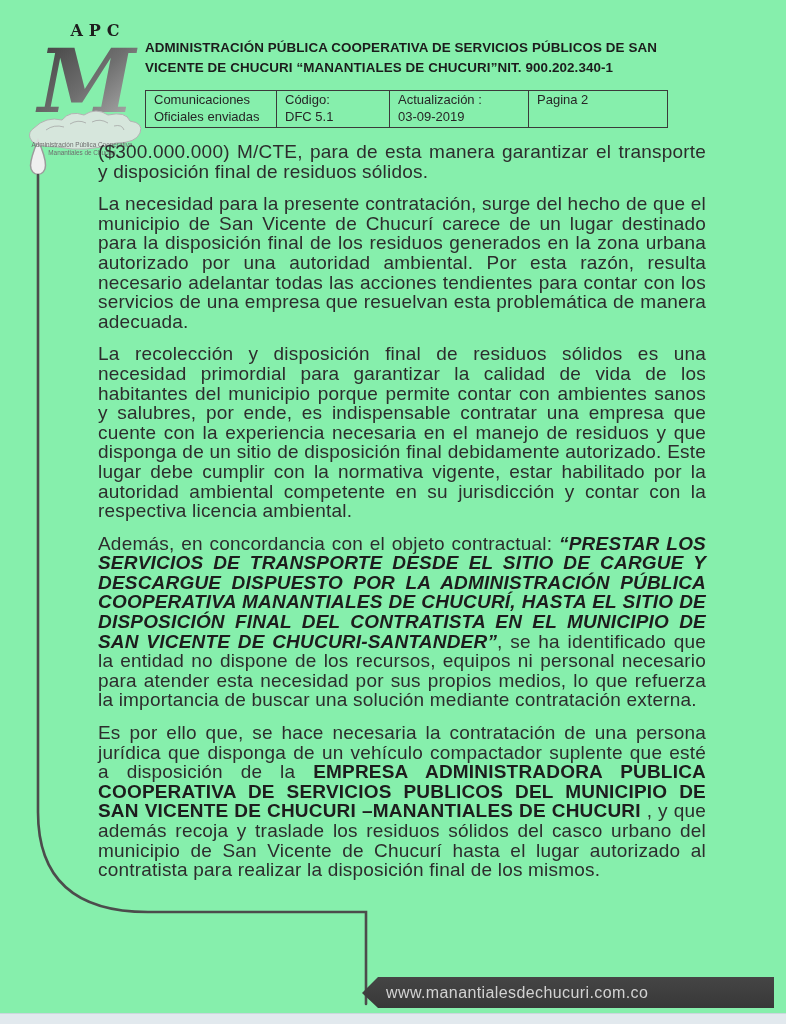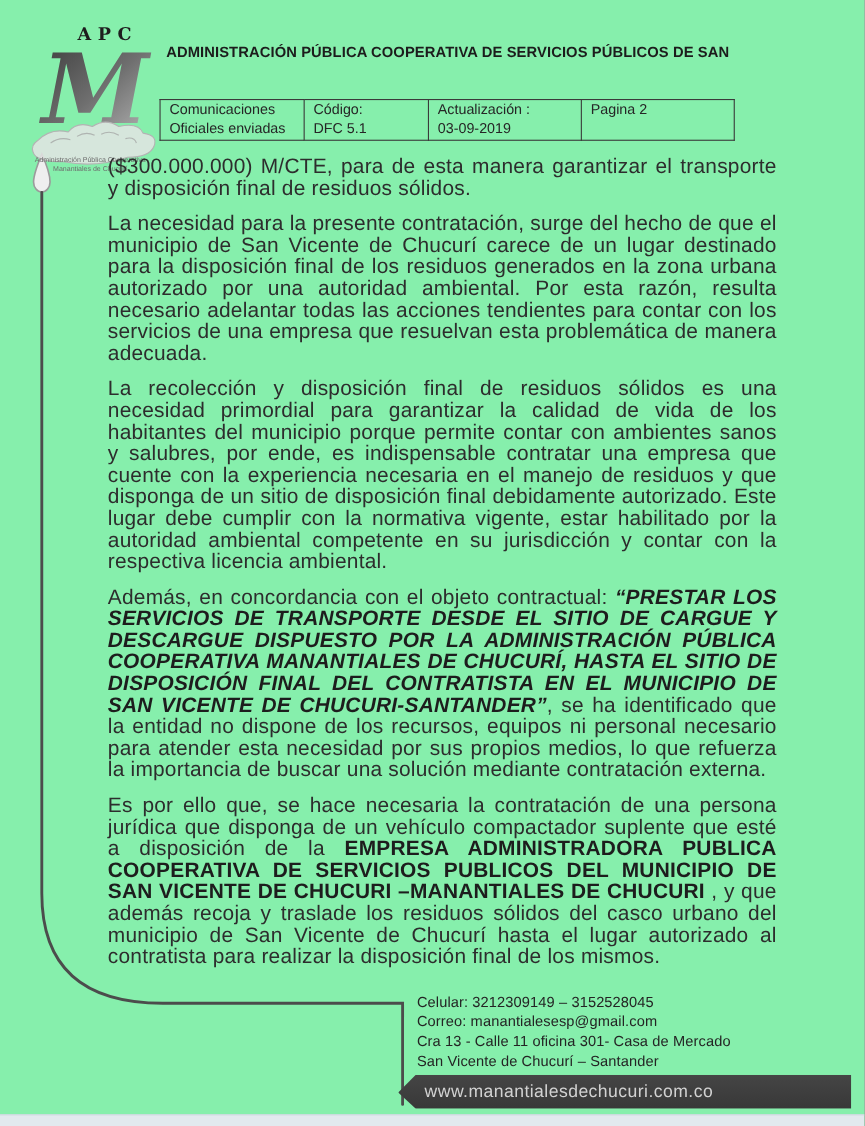--- a/index.html
+++ b/index.html
@@ -9,21 +9,21 @@
     background:#86efac;
     font-family:"Liberation Sans",sans-serif;
     color:#2b2b2b;
     overflow:hidden;
     margin:0 auto;
   }
   
   .logo-svg{position:absolute;left:20px;top:16px;width:130px;height:150px;}
   .doc-title{
     position:absolute;left:145px;top:38px;width:518px;
-    text-align:right;font-weight:bold;font-size:13.4px;line-height:20px;
+    text-align:left;font-weight:bold;font-size:13.4px;line-height:20px;
     color:#1c1c1c;letter-spacing:.1px;
   }
   .info-table{
     position:absolute;left:145px;top:90px;
     border-collapse:collapse;font-size:13px;color:#262626;
   }
   .info-table td{
     border:1.8px solid #3a3a3a;
     padding:1px 8px 2px 8px;
     vertical-align:top;line-height:16.5px;
@@ -83,20 +83,21 @@
     <text x="78" y="20" text-anchor="middle" font-family="DejaVu Serif, serif" font-weight="bold" font-size="16" letter-spacing="6" fill="#1e1e1e">APC</text>
     <text x="18" y="96" font-family="DejaVu Serif, serif" font-style="italic" font-weight="bold" font-size="88" fill="url(#mgrad)">M</text>
     <path d="M14 112 q12 -12 28 -8 q8 -10 22 -5 q12 -8 24 0 q18 -4 22 6 q14 2 10 12 q-4 10 -24 10 q-30 10 -58 4 q-26 0 -28 -9 q-2 -6 4 -10 Z" fill="#e4e4e4" fill-opacity="0.85" stroke="#b3b3b3" stroke-width="1"></path>
     <path d="M26 114 q8 -6 18 -3 M50 108 q8 -5 16 -1 M72 106 q8 -4 16 1 M94 110 q8 -2 10 4" fill="none" stroke="#9e9e9e" stroke-width="1" stroke-opacity="0.7"></path>
     <text x="62" y="131" text-anchor="middle" font-size="6.4" fill="#6d6d6d" font-family="Liberation Sans, sans-serif">Administración Pública Cooperativa</text>
     <text x="62" y="139" text-anchor="middle" font-size="6.4" fill="#6d6d6d" font-family="Liberation Sans, sans-serif">Manantiales de Chucurí</text>
   </svg>
 
   <div class="doc-title">
     <div>ADMINISTRACIÓN PÚBLICA COOPERATIVA DE SERVICIOS PÚBLICOS DE SAN</div>
+    <div>VICENTE DE CHUCURI  “MANANTIALES DE CHUCURI”NIT. 900.202.340-1</div>
   </div>
 
   <table class="info-table">
     <tbody>
         <tr>
       <td class="c1">
         <div>Comunicaciones</div>
         <div>Oficiales enviadas</div>
       </td>
       <td class="c2">
@@ -115,26 +116,20 @@
     </table>
 
   <div class="doc-body" id="body-paragraphs">
       <p><span class="seg-regular">($300.000.000) M/CTE, para de esta manera garantizar el transporte y disposición final de residuos sólidos.</span></p>
       <p><span class="seg-regular">La necesidad para la presente contratación, surge del hecho de que el municipio de San Vicente de Chucurí carece de un lugar destinado para la disposición final de los residuos generados en la zona urbana autorizado por una autoridad ambiental. Por esta razón, resulta necesario adelantar todas las acciones tendientes para contar con los servicios de una empresa que resuelvan esta problemática de manera adecuada.</span></p>
       <p><span class="seg-regular">La recolección y disposición final de residuos sólidos es una necesidad primordial para garantizar la calidad de vida de los habitantes del municipio porque permite contar con ambientes sanos y salubres, por ende, es indispensable contratar una empresa que cuente con la experiencia necesaria en el manejo de residuos y que disponga de un sitio de disposición final debidamente autorizado. Este lugar debe cumplir con la normativa vigente, estar habilitado por la autoridad ambiental competente en su jurisdicción y contar con la respectiva licencia ambiental.</span></p>
       <p><span class="seg-regular">Además, en concordancia con el objeto contractual: </span><span class="seg-bold-italic">“PRESTAR LOS SERVICIOS DE TRANSPORTE DESDE EL SITIO DE CARGUE Y DESCARGUE DISPUESTO POR LA ADMINISTRACIÓN PÚBLICA COOPERATIVA MANANTIALES DE CHUCURÍ, HASTA EL SITIO DE DISPOSICIÓN FINAL DEL CONTRATISTA EN EL MUNICIPIO DE SAN VICENTE DE CHUCURI-SANTANDER”</span><span class="seg-regular">, se ha identificado que la entidad no dispone de los recursos, equipos ni personal necesario para atender esta necesidad por sus propios medios, lo que refuerza la importancia de buscar una solución mediante contratación externa.</span></p>
       <p><span class="seg-regular">Es por ello que, se hace necesaria la contratación de una persona jurídica que disponga de un vehículo compactador suplente que esté a disposición de la </span><span class="seg-bold">EMPRESA ADMINISTRADORA PUBLICA COOPERATIVA DE SERVICIOS PUBLICOS DEL MUNICIPIO DE SAN VICENTE DE CHUCURI –MANANTIALES DE CHUCURI </span><span class="seg-regular">, y que además recoja y traslade los residuos sólidos del casco urbano del municipio de San Vicente de Chucurí hasta el lugar autorizado al contratista para realizar la disposición final de los mismos.</span></p>
     </div>
 
-  <div class="footer-contact" id="contact-lines">
-      <div>Celular: 3212309149 – 3152528045</div>
-      <div>Correo: manantialesesp@gmail.com</div>
-      <div>Cra 13 - Calle 11 oficina 301- Casa de Mercado</div>
-      <div>San Vicente de Chucurí – Santander</div>
-    </div>
 
   <div class="site-banner">
     <span>www.manantialesdechucuri.com.co</span>
   </div>
 
   <div class="bottom-strip"></div>
 
 </div>
 
 </body></html>

